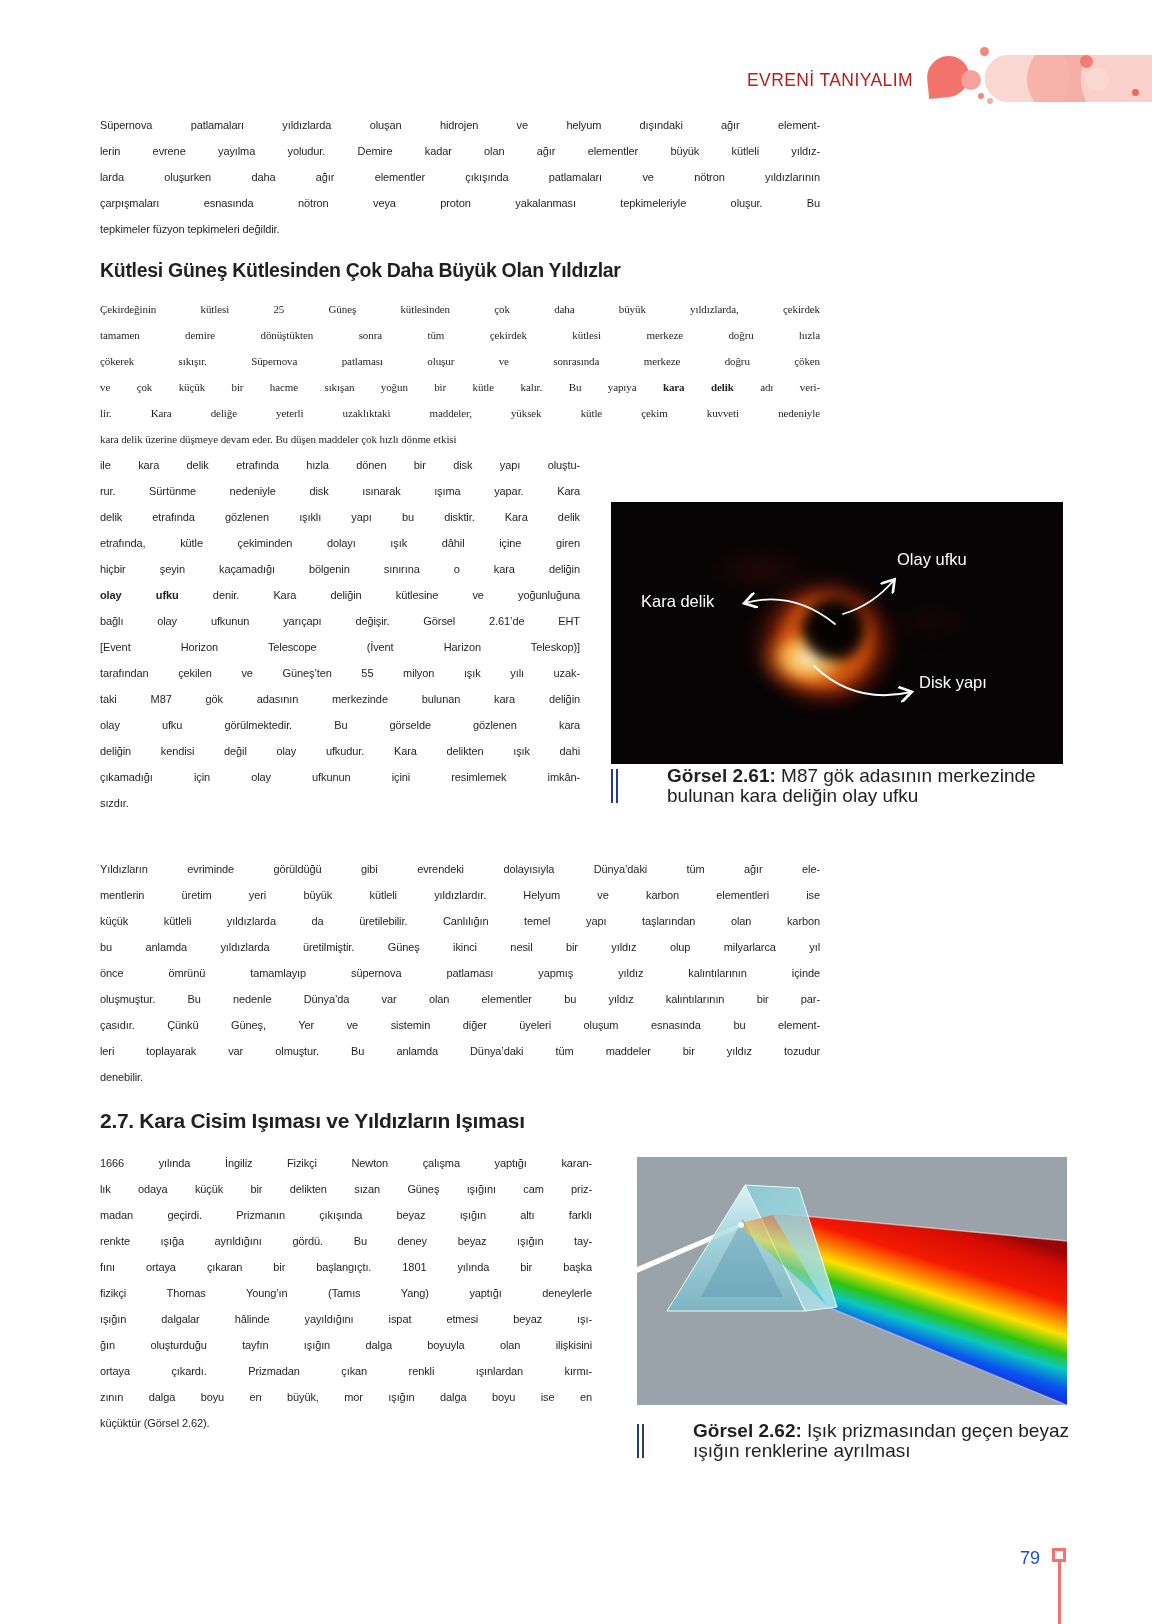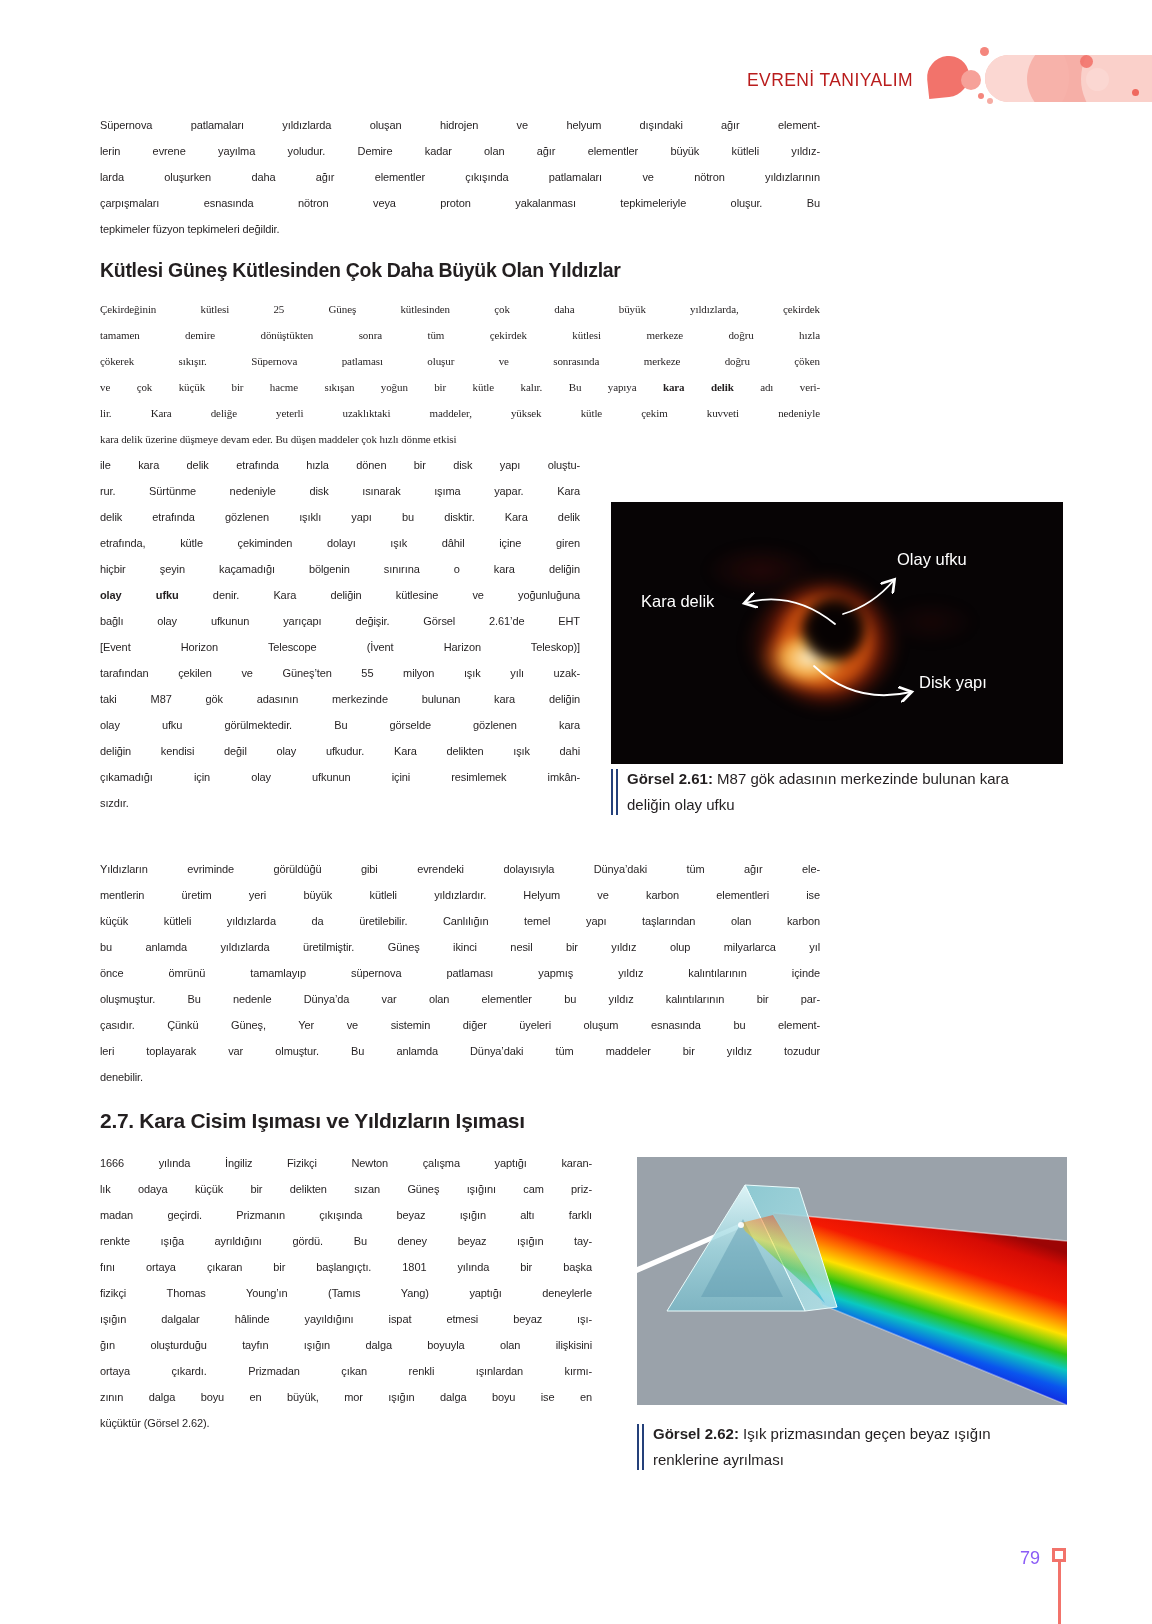--- a/index.html
+++ b/index.html
@@ -68,32 +68,32 @@
   }
   .bh-arrows{position:absolute;inset:0;width:100%;height:100%;}
   .bh-label{position:absolute;color:#fff;font-size:16.5px;white-space:nowrap;}
   .lbl-kara{left:30px;top:90px;}
   .lbl-olay{left:286px;top:48px;}
   .lbl-disk{left:308px;top:171px;}
   
   .fig62{position:absolute;left:637px;top:1157px;width:430px;height:248px;margin:0;}
   .fig62 svg{display:block;}
   
-  .caption{position:absolute;font-size:15px;line-height:26px;}
+  .caption{position:absolute;font-size:19px;line-height:20px;padding-left:40px;}
   .cap61{left:611px;top:766px;width:412px;}
   .cap62{left:637px;top:1421px;width:416px;}
   .cap-bar{
     position:absolute;left:0;top:3px;bottom:3px;width:7px;
     border-left:2px solid #24407a;border-right:2px solid #24407a;
     box-sizing:border-box;
   }
   .cap-text{display:block;margin-left:16px;text-align:left;}
   .cap-label{font-weight:700;}
   
-  .page-number{position:absolute;left:1020px;top:1548px;font-size:18px;color:#8b5cf6;}
+  .page-number{position:absolute;left:1020px;top:1548px;font-size:18px;color:#1d4ed8;}
   .footer-square{
     position:absolute;left:1052px;top:1548px;width:8px;height:8px;
     border:3px solid #f2736b;background:#fff;
   }
   .footer-line{position:absolute;left:1058px;top:1562px;width:3px;height:62px;background:#f2736b;}
 </style>
 </head>
 <body>
 
 <div class="page">

